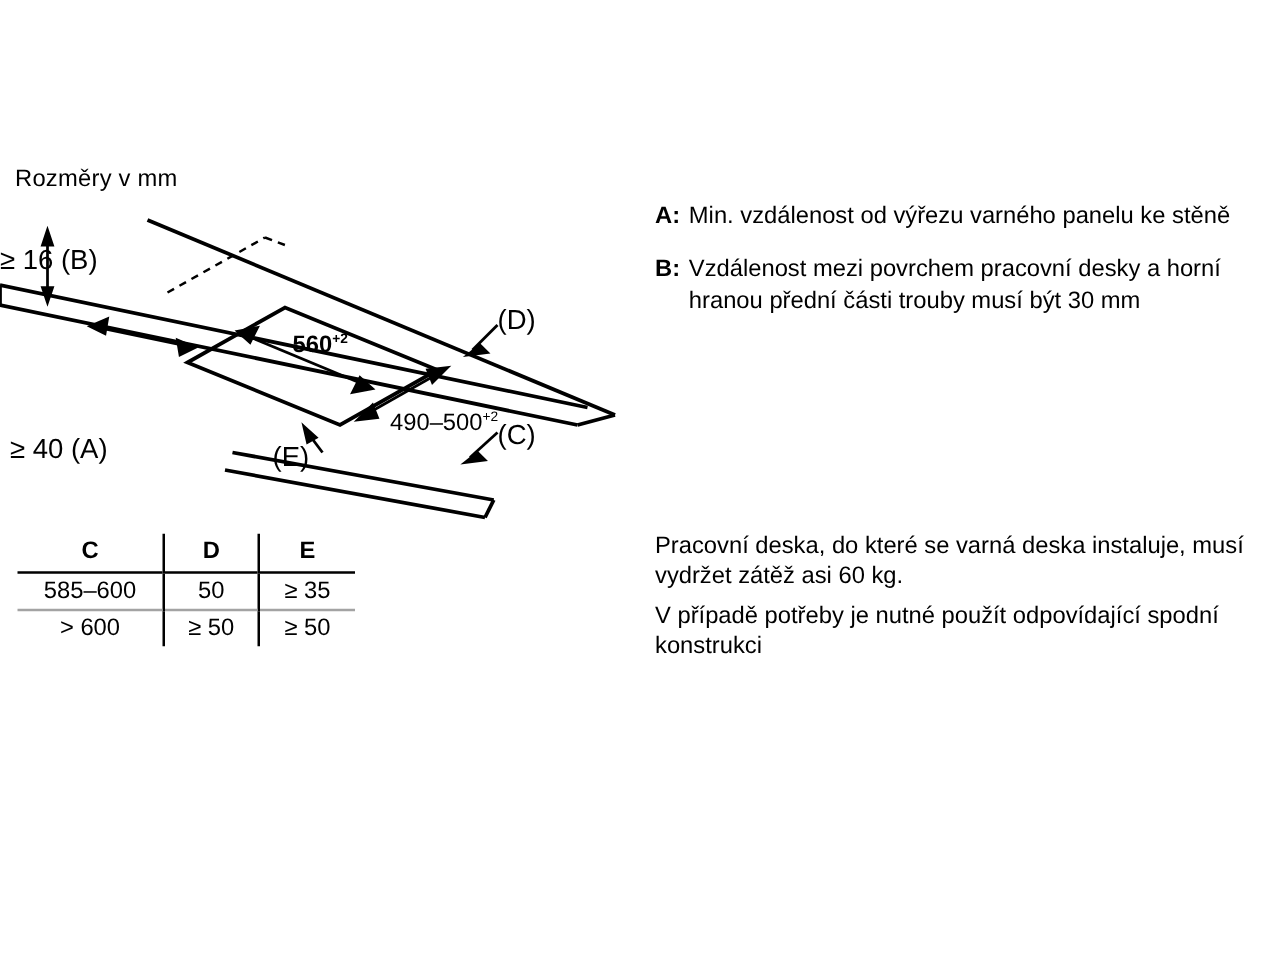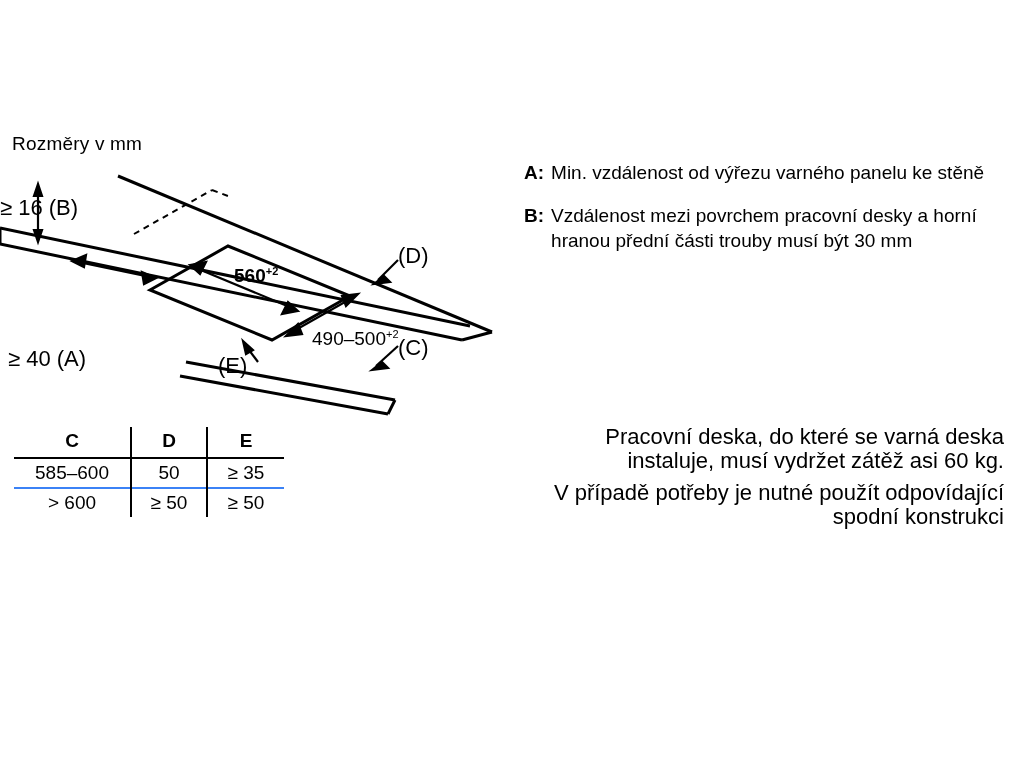--- a/index.html
+++ b/index.html
@@ -63,21 +63,21 @@
     padding-bottom: 5px;
   }
   #spec-table thead tr {
     border-bottom: 2px solid #000;
   }
   #spec-table th + th,
   #spec-table td + td {
     border-left: 2px solid #000;
   }
   #spec-table tbody tr + tr td {
-    border-top: 2px solid #3b82f6;
+    border-top: 2px solid #a3a3a3;
   }
   #spec-table .w1 { min-width: 96px; }
   #spec-table .w2 { min-width: 54px; }
   #spec-table .w3 { min-width: 56px; }
   
   #legend {
     position: absolute;
     left: 524px;
     top: 160px;
     width: 470px;
@@ -100,23 +100,22 @@
     font-size: 19px;
     line-height: 25px;
     margin-left: 36px;
     margin-top: 24px;
   }
   #bottom-note {
     position: absolute;
     left: 524px;
     top: 425px;
     width: 480px;
-    font-size: 22px;
+    font-size: 19px;
     line-height: 24px;
-    text-align: right;
   }
   #bottom-note .para2 { margin-top: 8px; }
 </style>
 </head>
 <body>
 
 <div id="page">
 
   <div class="title">Rozměry v mm</div>
 

